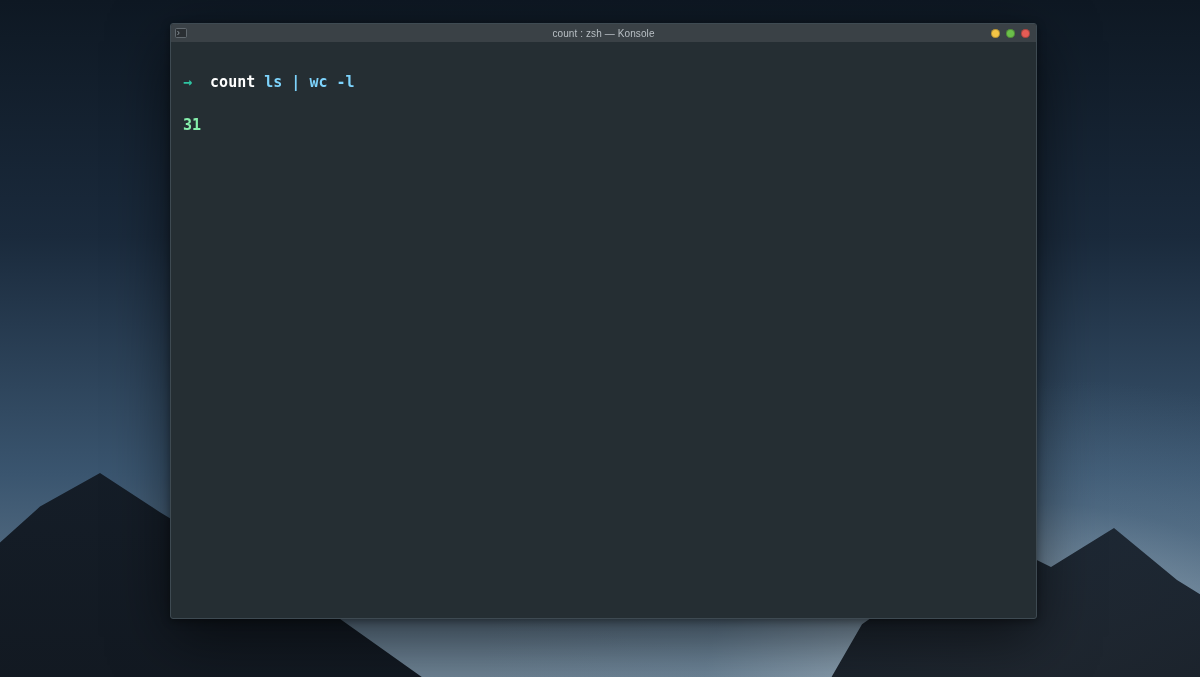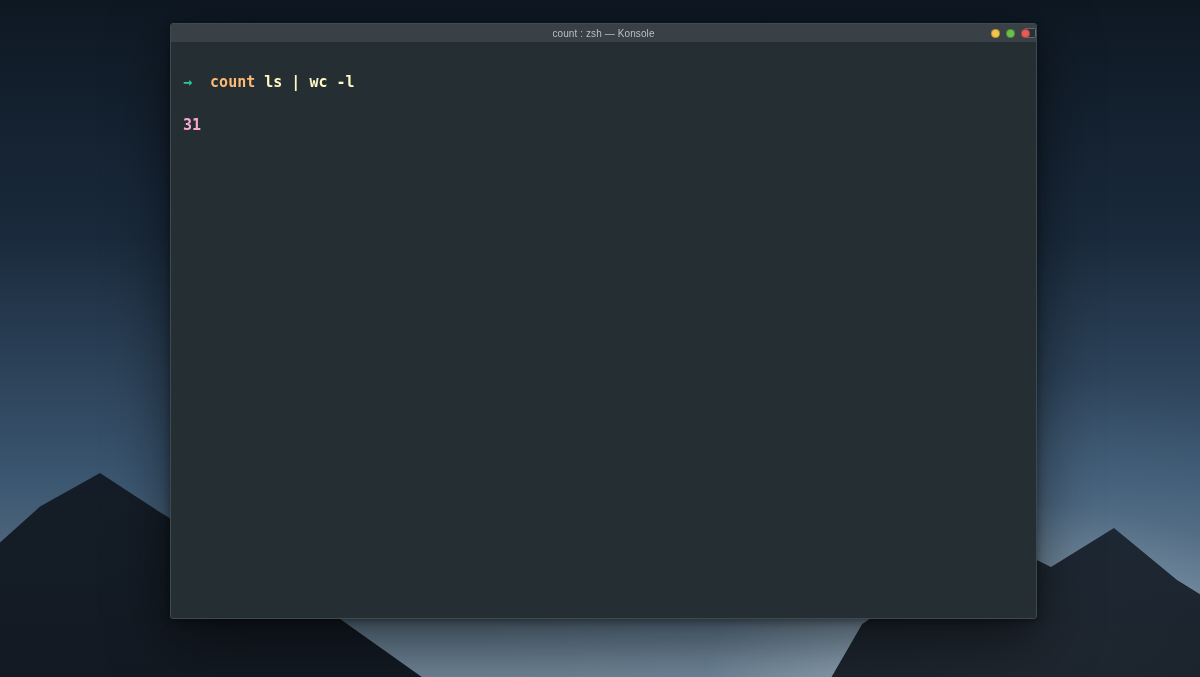--- a/index.html
+++ b/index.html
@@ -57,21 +57,20 @@
     height: 18px;
     background: #3a4146;
     display: flex;
     align-items: center;
     position: relative;
     border-top-left-radius: 2px;
     border-top-right-radius: 2px;
     flex: 0 0 auto;
     font-size: 10px;
     color: #b8bfc4;
-    justify-content: flex-end;
   }
   .titlebar-icon {
     width: 12px;
     height: 10px;
     margin-left: 4px;
     display: inline-flex;
     align-items: center;
     justify-content: center;
   }
   .titlebar-icon svg { display:block; }
@@ -107,23 +106,23 @@
     font-family: "DejaVu Sans Mono", "Menlo", "Consolas", monospace;
     font-size: 15px;
     line-height: 1.45;
     color: #d6dde0;
     white-space: pre;
     font-weight: 600;
     cursor: text;
   }
   .line { display: block; }
   .arrow { color: #2fc4a2; }
-  .dir   { color: #fdba74; }
-  .cmd   { color: #fef9c3; }
-  .output{ color: #f9a8d4; text-align: center; }
+  .dir   { color: #ffffff; }
+  .cmd   { color: #7dd3fc; }
+  .output{ color: #86efac; text-align: center; }
 
   .cursor {
     display: inline-block;
     width: 2px;
     height: 16px;
     background: #cfd7da;
     vertical-align: -2px;
     margin-left: 2px;
     animation: blink 1s steps(1) infinite;
   }

